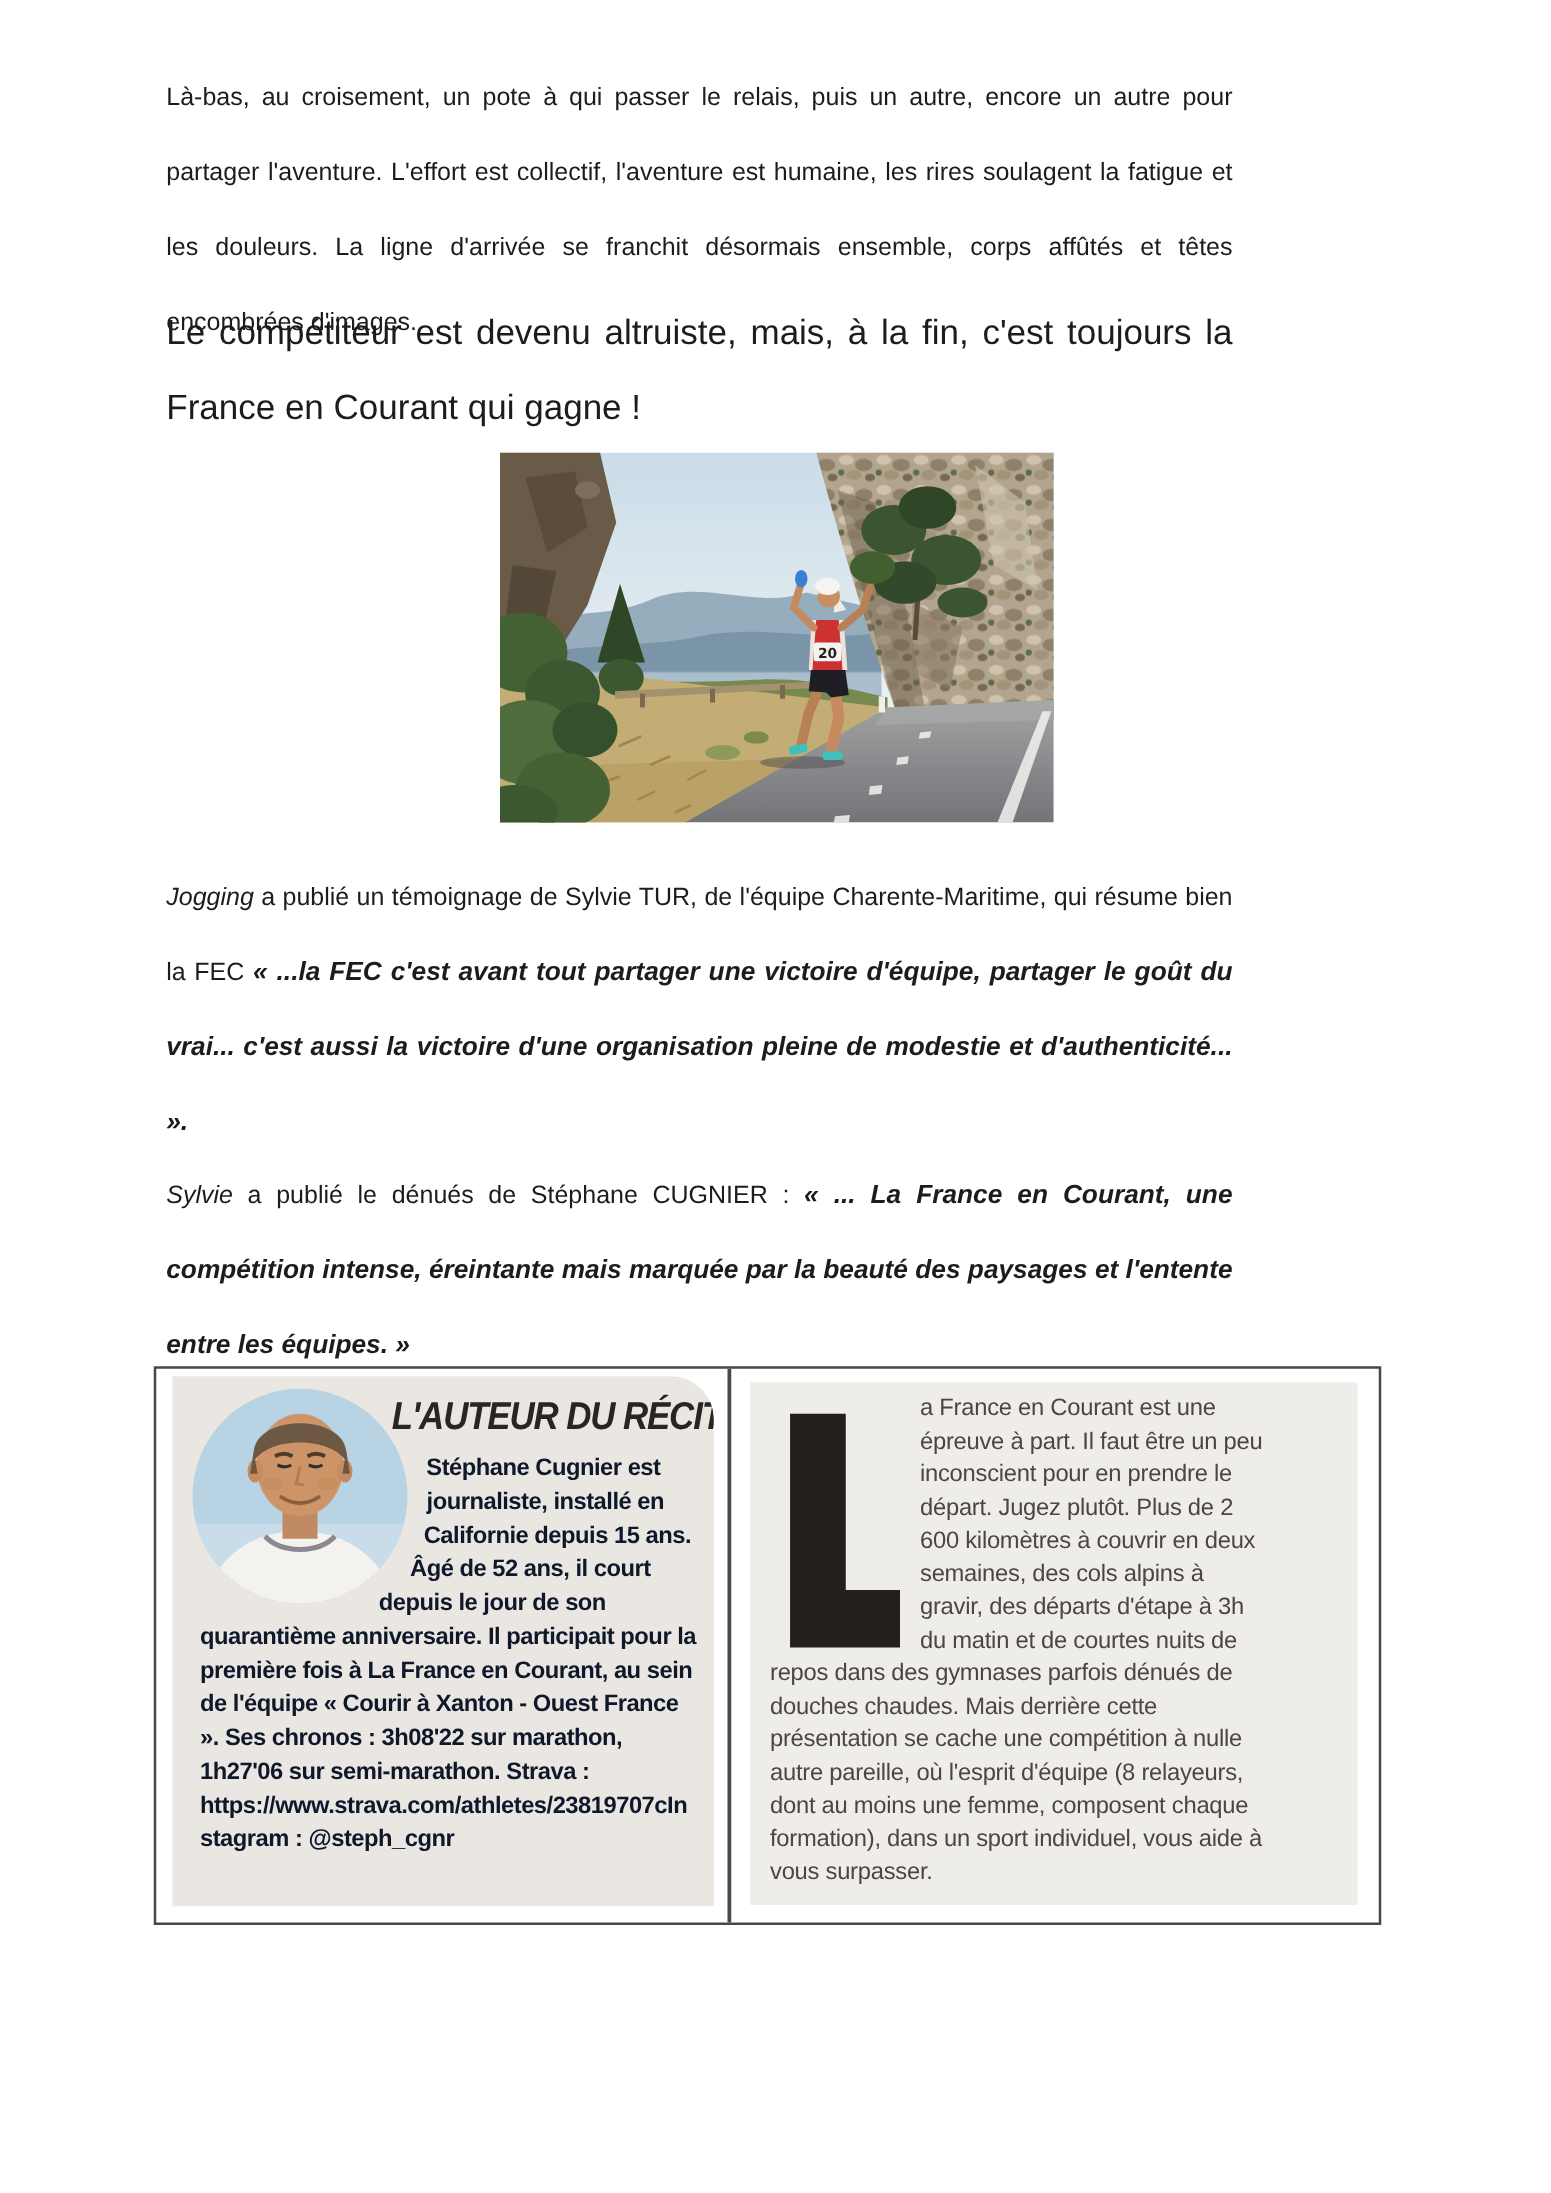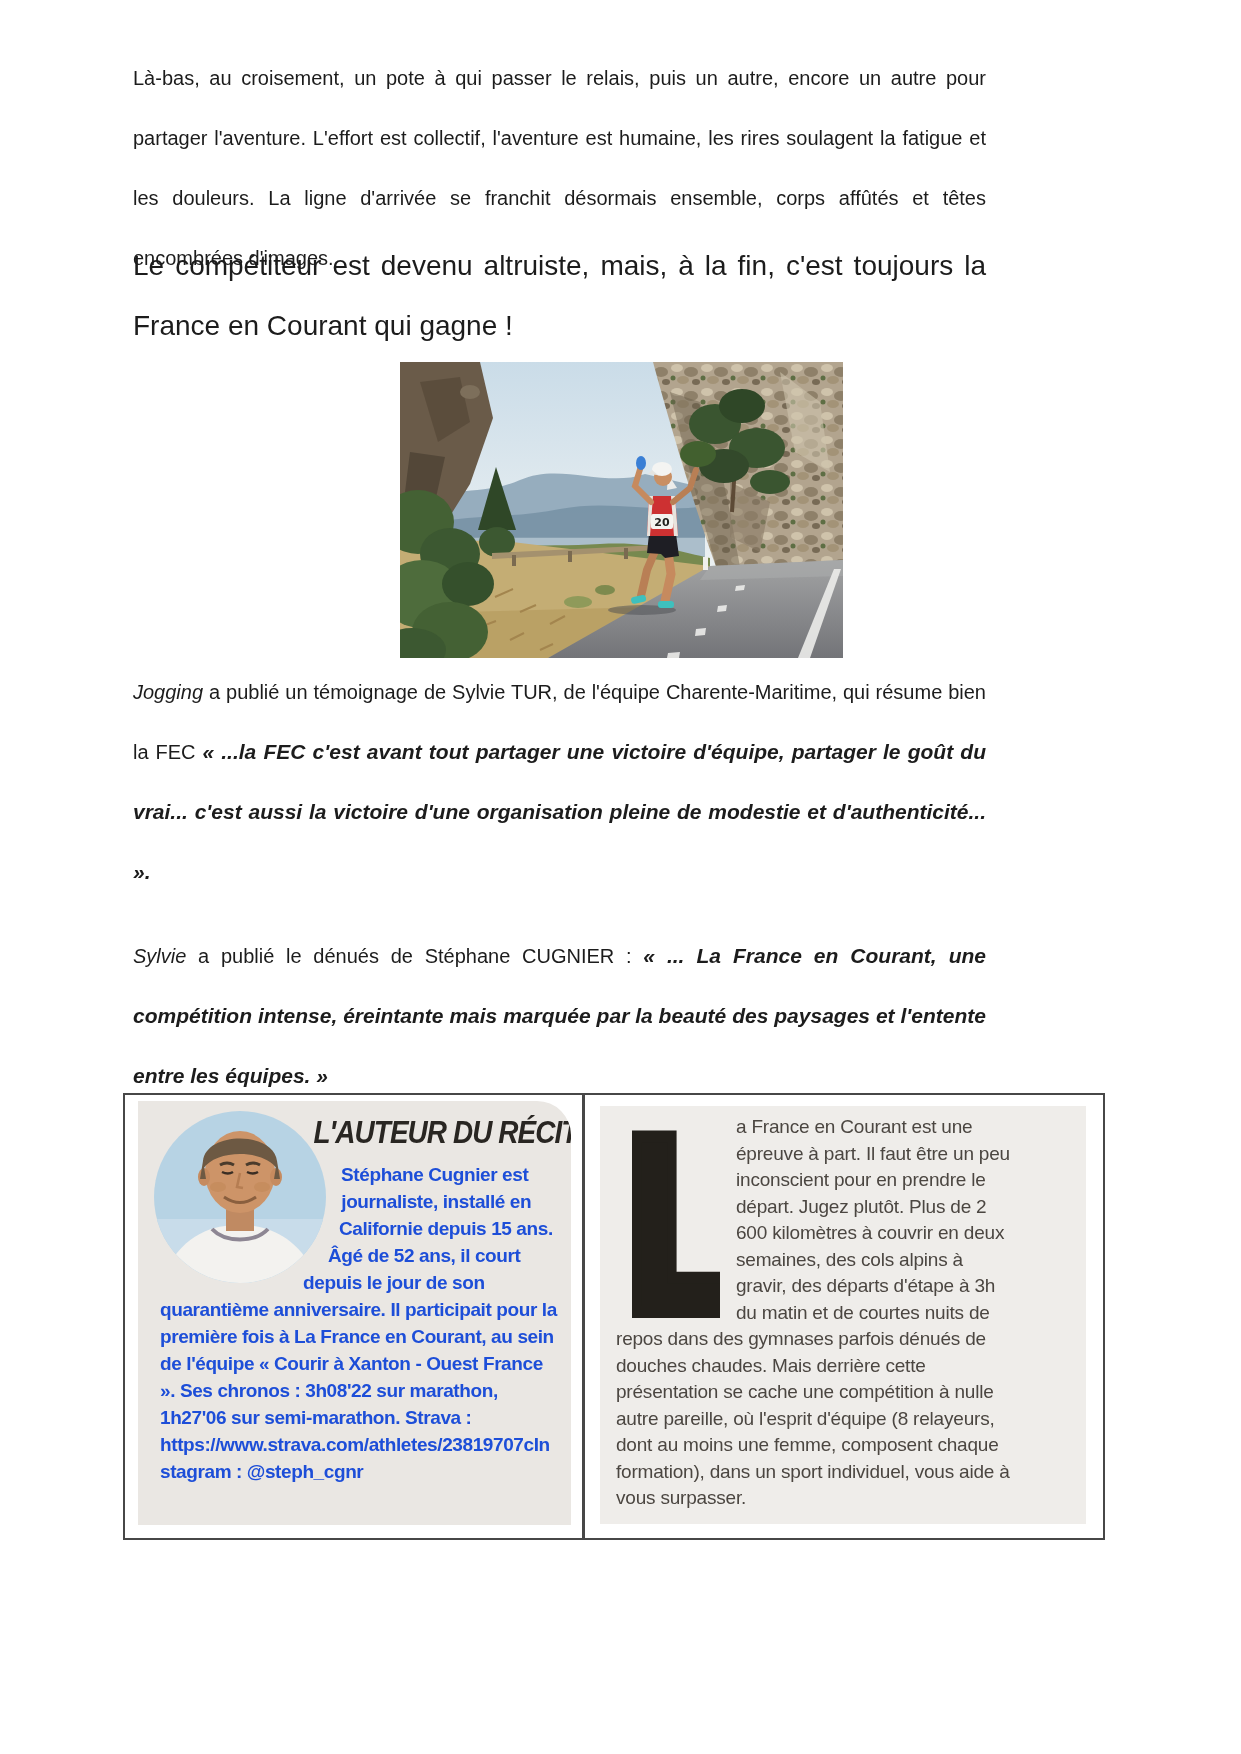--- a/index.html
+++ b/index.html
@@ -4,21 +4,21 @@
 <style>
   html,body{margin:0;padding:0;background:#fff;}
   .page{position:relative;width:1241px;height:1754px;background:#ffffff;
         font-family:"Liberation Sans",sans-serif;color:#1b1b1b;overflow:hidden;margin:0 auto;}
 
   
   .para{position:absolute;left:133px;width:853px;margin:0;text-align:justify;
         font-size:20px;line-height:60px;color:#1c1c1c;}
   .para.p1{top:48px;}
   .para.p2{top:236px;font-size:28px;}
-  .para.p3{top:662px;}
+  .para.p3{top:688px;}
   .para.p4{top:926px;}
   .it{font-style:italic;}
   .bi{font-style:italic;font-weight:bold;font-size:21px;}
 
   
   .photo-wrap{position:absolute;left:400px;top:362px;width:440px;height:296px;}
   .photo-wrap svg{display:block;}
 
   
   .clippings{position:absolute;left:123px;top:1093px;width:982px;height:447px;
@@ -27,21 +27,21 @@
   .clip-right{flex:1;position:relative;}
 
   .paper-left{position:absolute;left:13px;top:6px;right:11px;bottom:13px;
               background:#eae7e3;border-radius:0 34px 0 0;
               padding:6px 12px 8px 22px;box-sizing:border-box;overflow:hidden;}
   .portrait{float:left;width:186px;height:178px;margin:2px 10px 2px -10px;
             shape-outside:circle(50% at 48% 48%);}
   .clip-title{font-size:31px;font-weight:bold;font-style:italic;letter-spacing:-1px;
               transform:scaleX(.9);transform-origin:left top;color:#292622;
               margin:8px 0 10px;white-space:nowrap;}
-  .author-text{font-size:19px;line-height:27px;font-weight:bold;color:#1d4ed8;
+  .author-text{font-size:19px;line-height:27px;font-weight:bold;color:#0f172a;
                letter-spacing:-0.4px;width:398px;overflow-wrap:break-word;}
 
   .paper-right{position:absolute;left:15px;top:11px;right:17px;bottom:14px;
                background:#efedea;padding:8px 12px 6px 16px;box-sizing:border-box;overflow:hidden;}
   .dropcap-svg{float:left;margin:12px 16px 0 2px;}
   .excerpt-text{font-size:19px;line-height:26.5px;color:#4b4641;letter-spacing:-0.2px;
                 width:402px;}
 </style>
 </head>
 <body>

